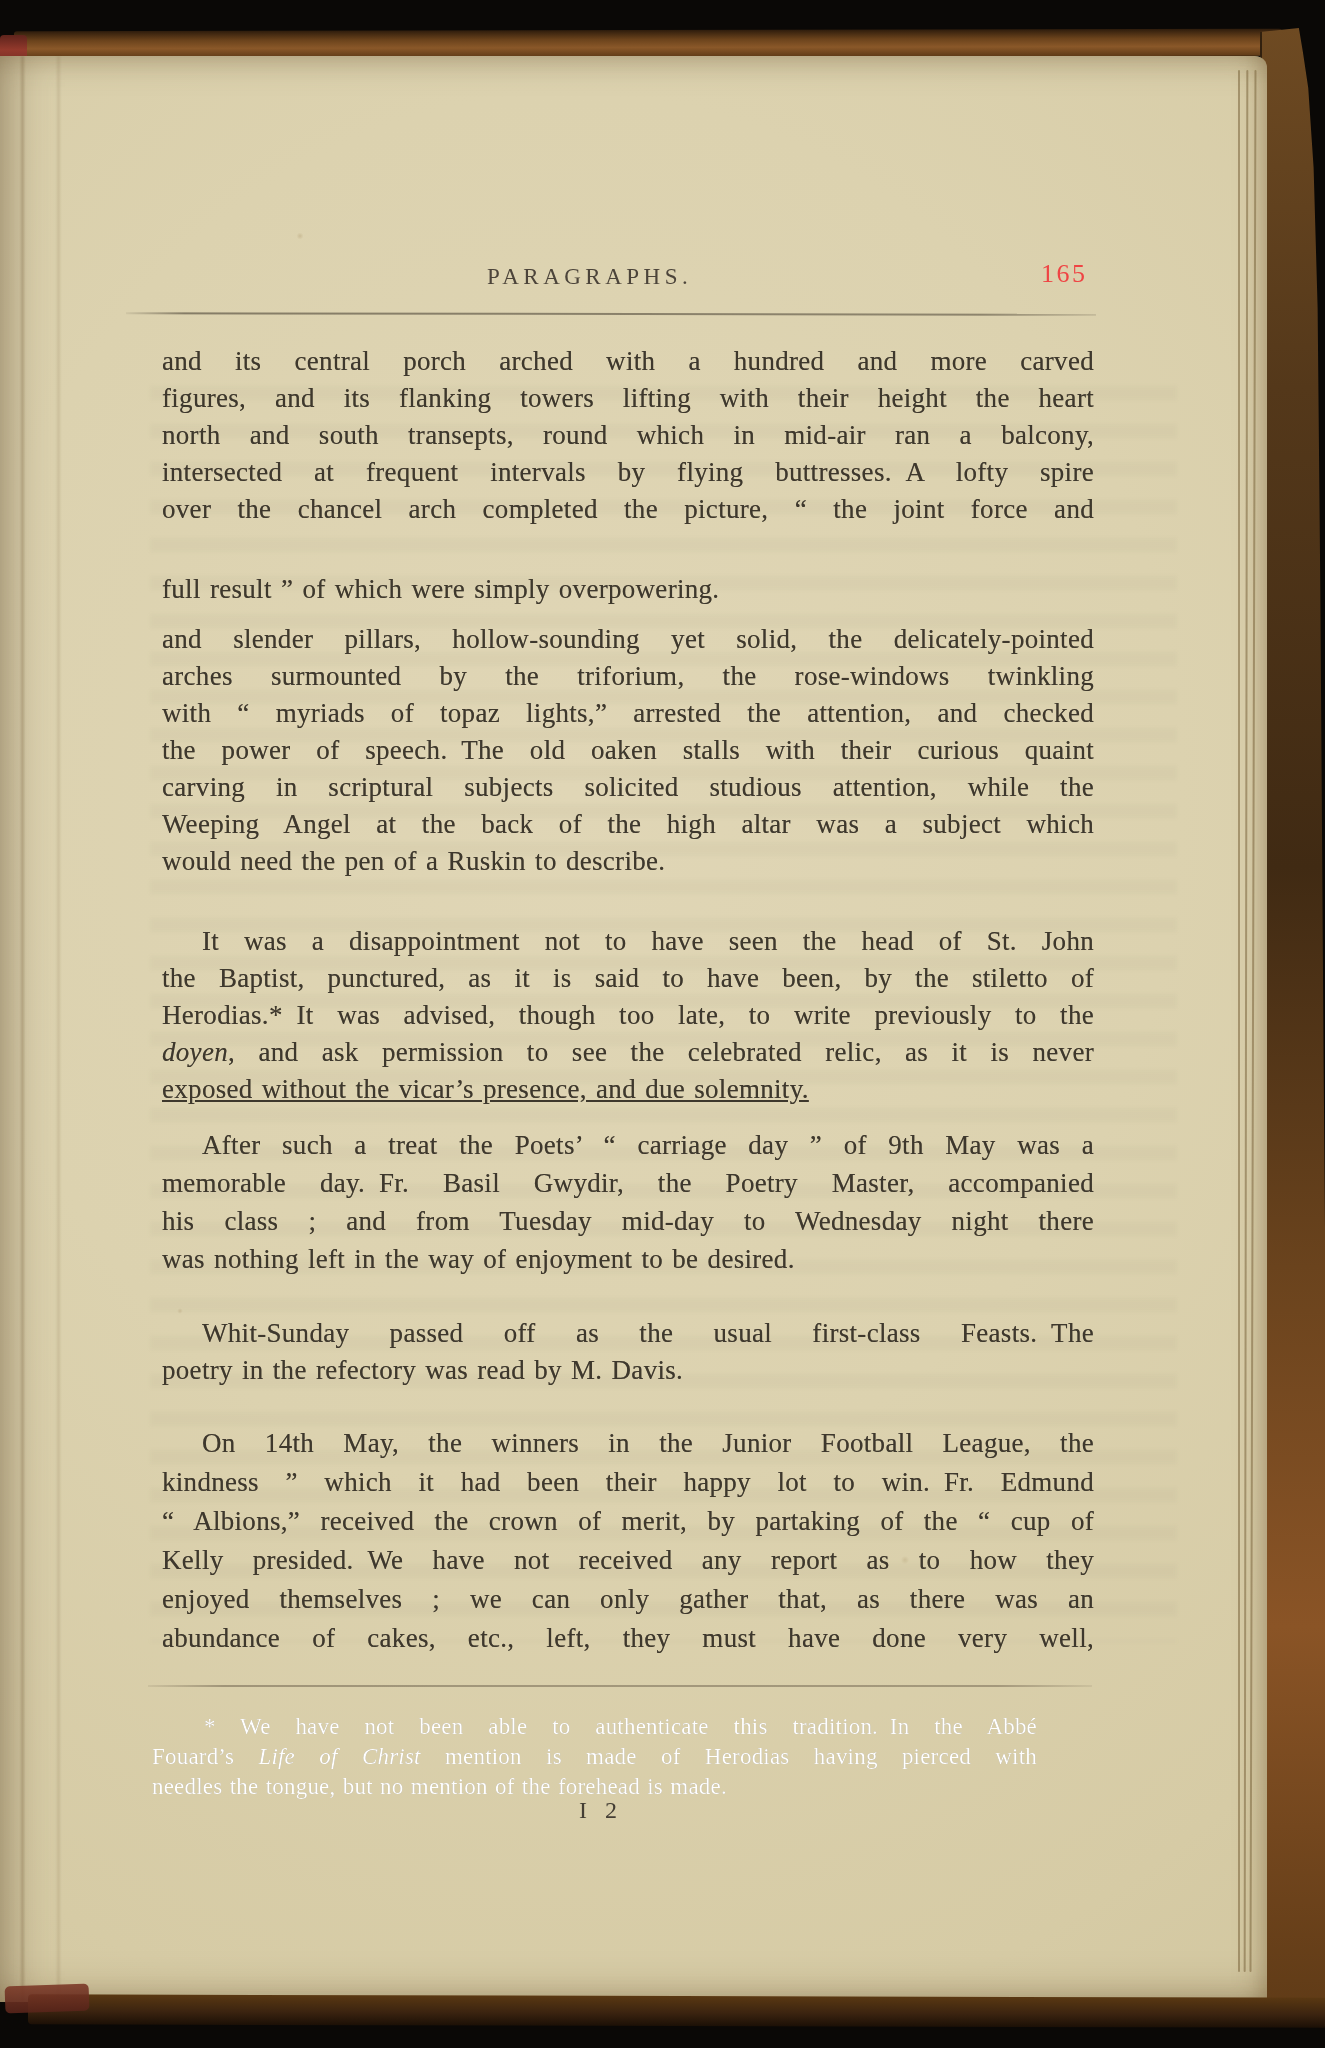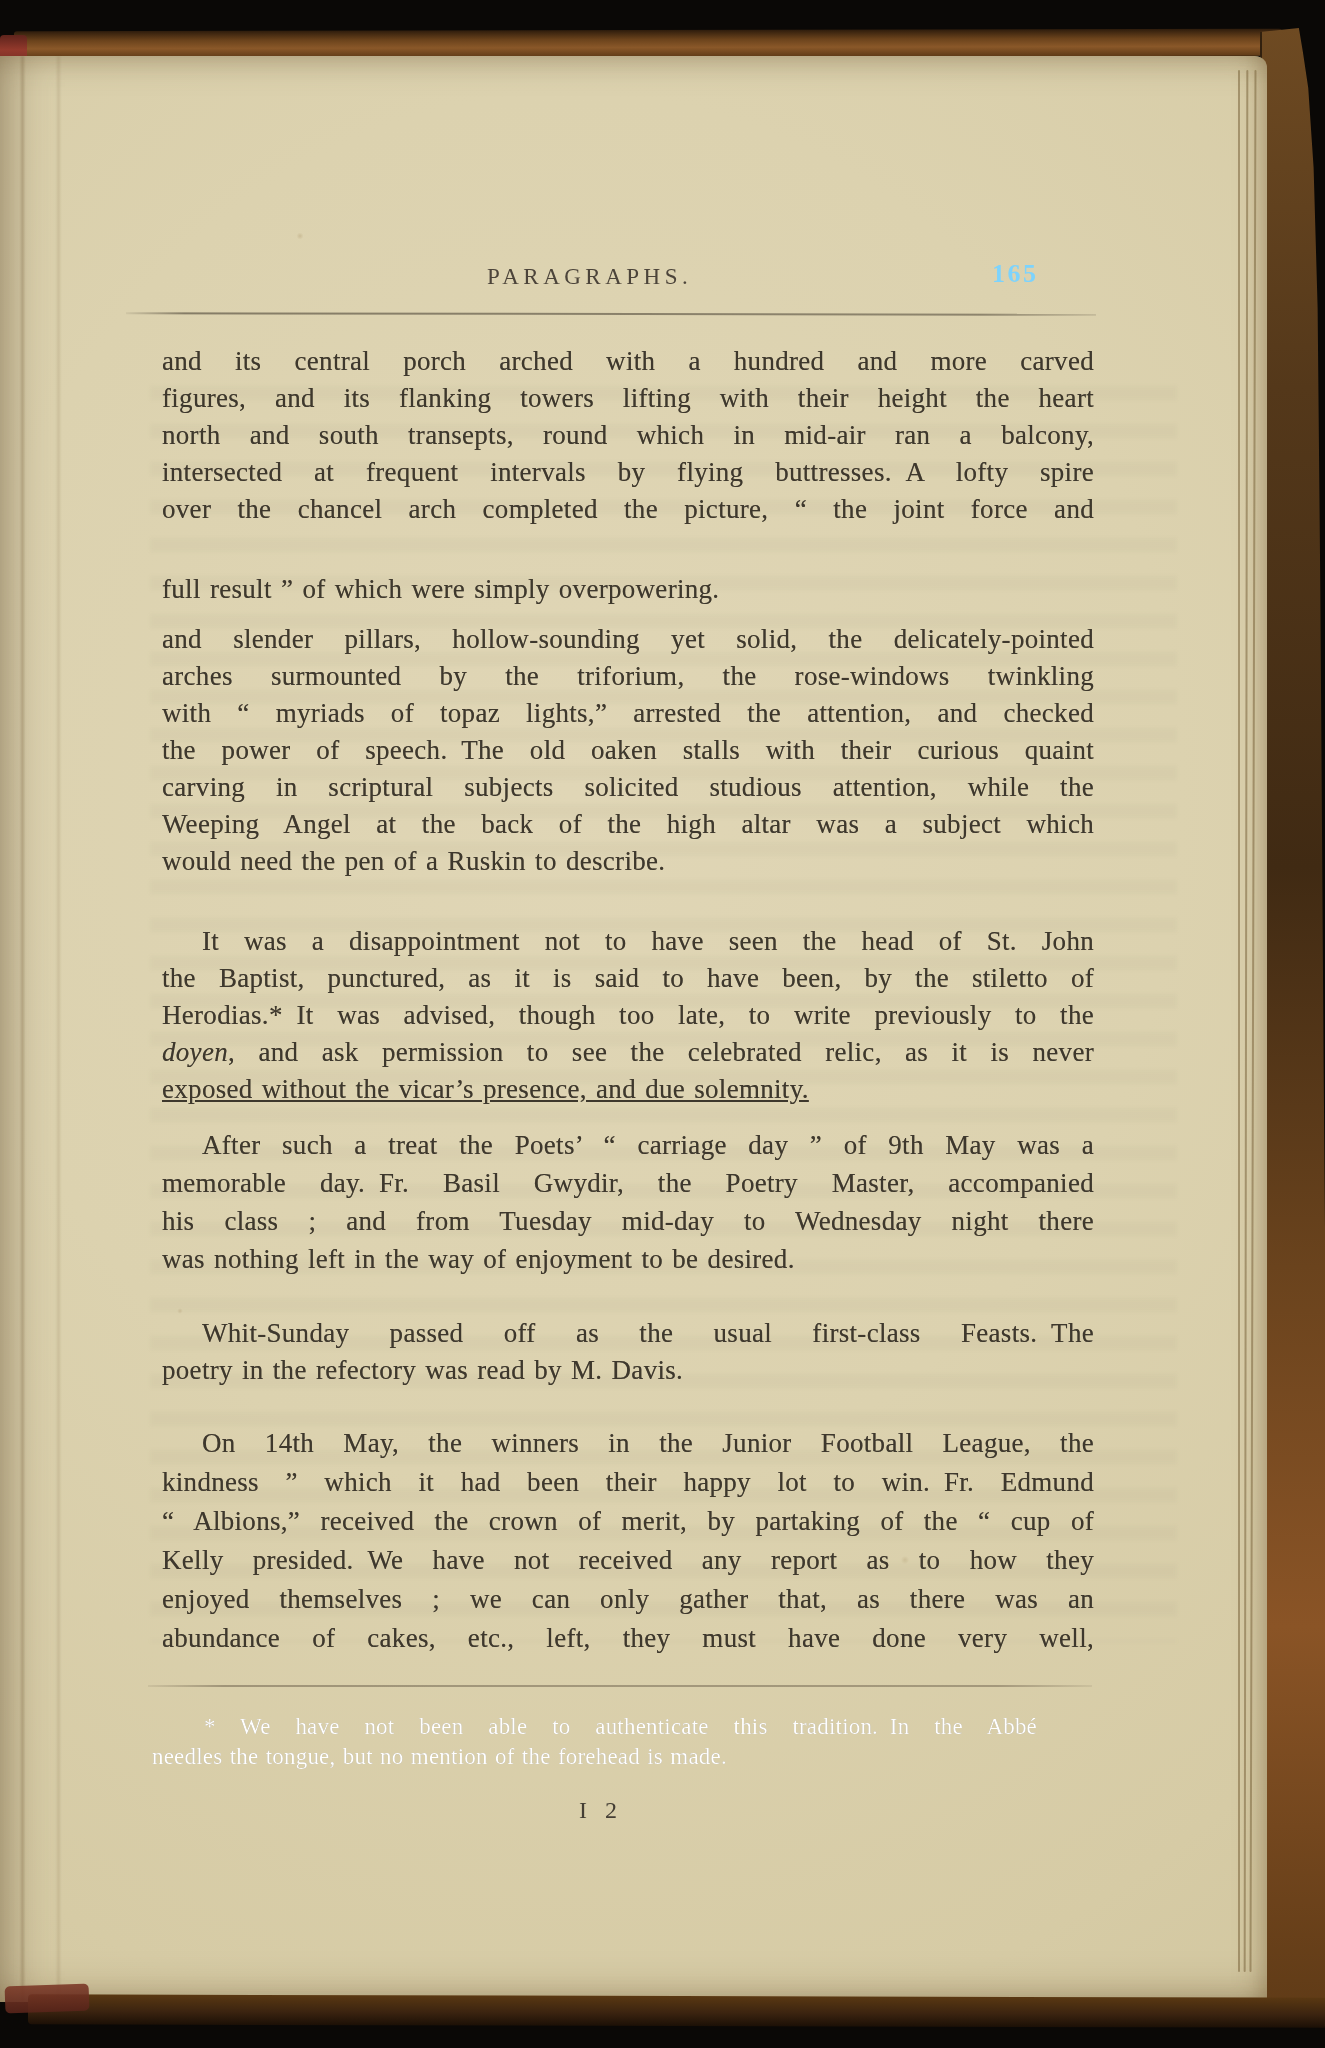--- a/index.html
+++ b/index.html
@@ -43,22 +43,22 @@
   .bottom-edge{position:absolute;left:28px;top:1996px;width:1297px;height:30px;
     background:linear-gradient(180deg,#5a3812 0%,#3c2410 55%,#1c1006 100%);
     transform:rotate(0.15deg);border-radius:4px 0 0 4px;}
   .corner-red{position:absolute;left:5px;top:1985px;width:84px;height:27px;
     background:linear-gradient(180deg,#7c3a28,#58241a);border-radius:5px;
     transform:rotate(-2deg);opacity:.9;}
 
   
   .head-title{position:absolute;left:487px;top:264px;font-size:23px;
     letter-spacing:4.5px;word-spacing:2px;color:#4c443a;}
-  .page-num{position:absolute;left:992px;top:259px;font-size:26px;
-    letter-spacing:2.5px;color:#7dd3fc;font-weight:bold;}
+  .page-num{position:absolute;left:1041px;top:259px;font-size:26px;
+    letter-spacing:2.5px;color:#ef4444;}
   .head-rule{position:absolute;left:126px;top:313px;width:970px;height:2px;
     background:linear-gradient(90deg,rgba(62,54,42,.08),rgba(62,54,42,.55) 6%,rgba(62,54,42,.5) 88%,rgba(62,54,42,.15));
     transform:rotate(0.1deg);}
   #paragraphs{position:absolute;left:162px;top:0;width:932px;height:2048px;
     color:#3e382d;font-size:27px;word-spacing:.08em;letter-spacing:.3px;}
   .para{position:absolute;left:0;width:100%;}
   .line{text-align:justify;text-align-last:justify;white-space:normal;
     text-shadow:0 0 .5px rgba(62,54,44,.55);}
   .line.last{text-align-last:left;}
   .line.indent{text-indent:40px;}
@@ -135,16 +135,17 @@
         <div class="line" style="height: 39px; line-height: 39px;">“ Albions,” received the crown of merit, by partaking of the “ cup of</div>
         <div class="line" style="height: 39px; line-height: 39px;">Kelly presided. We have not received any report as to how they</div>
         <div class="line" style="height: 39px; line-height: 39px;">enjoyed themselves ; we can only gather that, as there was an</div>
         <div class="line" style="height: 39px; line-height: 39px;">abundance of cakes, etc., left, they must have done very well,</div>
       </div>
     </div>
 
   <div class="foot-rule"></div>
   <div id="footnote">
       <div class="line indent" style="height: 30px; line-height: 30px;">* We have not been able to authenticate this tradition. In the Abbé</div>
+      <div class="line" style="height: 30px; line-height: 30px;">Fouard’s <i>Life of Christ</i> mention is made of Herodias having pierced with</div>
       <div class="line last" style="height: 30px; line-height: 30px;">needles the tongue, but no mention of the forehead is made.</div>
     </div>
   <div class="signature">I 2</div>
 </div>
 
 </body></html>

